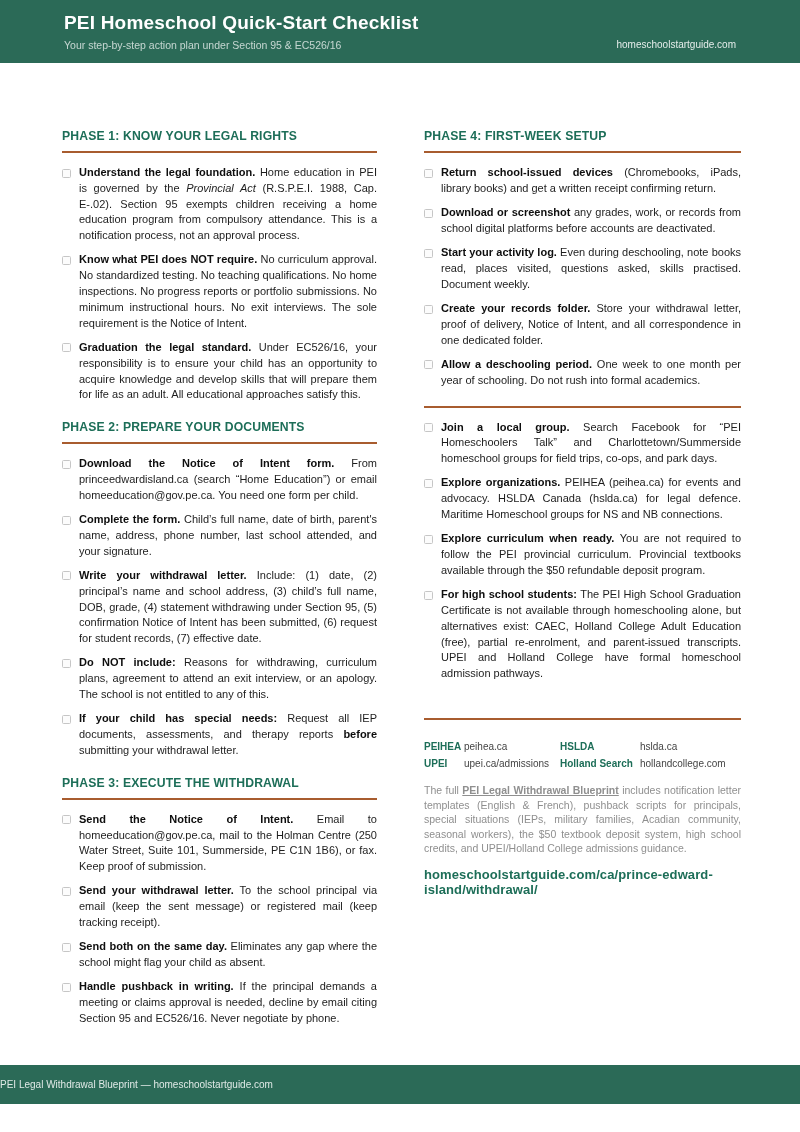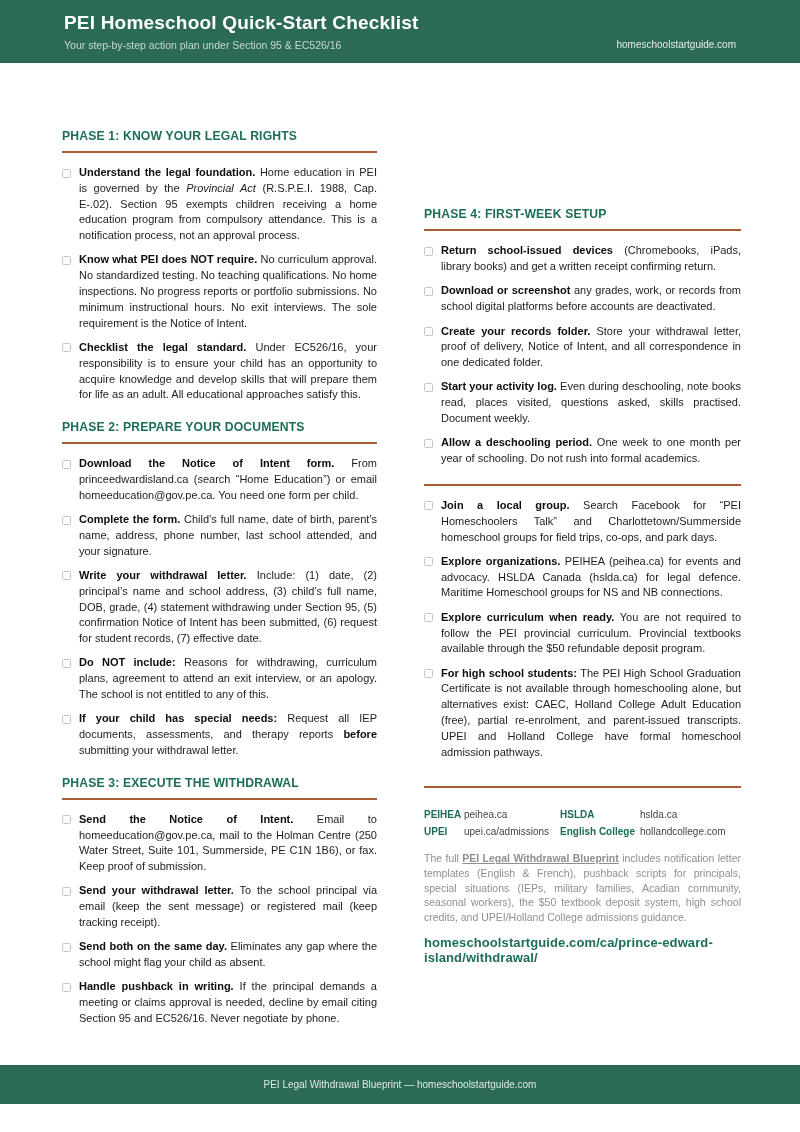--- a/index.html
+++ b/index.html
@@ -14,46 +14,46 @@
   body{font-family:"Liberation Sans","DejaVu Sans",sans-serif;}
   .page{position:relative;width:800px;height:1104px;background:#ffffff;overflow:hidden;}
 
   
   .topbar{background:var(--brand);padding:12px 64px 12px 64px;display:flex;justify-content:space-between;align-items:flex-end;}
   .topbar h1{margin:0 0 5px 0;font-size:19px;line-height:22px;font-weight:700;color:#ffffff;letter-spacing:.2px;}
   .topbar .subtitle{font-size:10.5px;color:rgba(255,255,255,.72);}
   .topbar .site{font-size:10px;color:rgba(255,255,255,.88);padding-bottom:1px;}
 
   
-  .columns{display:flex;gap:47px;padding:66px 60px 0 62px;align-items:center;}
+  .columns{display:flex;gap:47px;padding:66px 60px 0 62px;align-items:flex-start;}
   .col{width:315px;flex:0 0 315px;}
   .col.right{width:317px;flex:0 0 317px;}
 
   
   .phase{margin-bottom:17px;}
   .phase-title{margin:0 0 8px 0;font-size:12.2px;font-weight:700;color:var(--green);letter-spacing:.15px;}
   .phase-rule{height:2px;background:var(--rule);margin:0 0 12px 0;}
   .items{list-style:none;margin:0;padding:0;}
   .item{position:relative;padding-left:17px;margin-bottom:8.5px;font-size:11px;line-height:15.8px;color:var(--body);text-align:justify;}
   .item .lead{color:#0e0e0e;}
   .item .body b{color:#0e0e0e;}
   .checkbox{position:absolute;left:0;top:3.5px;width:9px;height:9px;border:1px solid #c6c6c6;border-radius:1.5px;background:#fcfcfc;display:inline-block;}
 
   
-  .resources{margin-top:26px;}
+  .resources{margin-top:36px;}
   .res-rule{height:2px;background:var(--rule);margin:0 0 20px 0;}
   .links-grid{display:grid;grid-template-columns:40px 96px 80px 1fr;row-gap:4px;font-size:10px;line-height:13px;}
   .link-label{font-weight:700;color:var(--green);}
   .link-value{color:#444444;}
   .blurb{margin-top:13px;font-size:10.5px;line-height:14.6px;color:var(--muted);text-align:justify;}
   .blurb b{color:var(--muted);text-decoration:underline;}
   .cta{margin-top:11px;font-weight:700;font-size:13px;color:var(--green);letter-spacing:.1px;}
 
   
-  .bottombar{position:absolute;left:0;bottom:0;width:100%;height:39px;background:var(--brand);display:flex;align-items:center;justify-content:center;}
+  .bottombar{position:absolute;left:0;bottom:0;width:100%;height:39px;background:var(--brand);display:flex;align-items:center;justify-content:flex-start;}
   .bottombar .footer-text{font-size:10px;color:rgba(255,255,255,.85);}
 </style>
 </head>
 <body>
 
 <div class="page">
 
   <header class="topbar">
     <div>
       <h1>PEI Homeschool Quick-Start Checklist</h1>
@@ -65,21 +65,21 @@
   <main class="columns">
     <section class="col" id="col-left-phases">
   <section class="phase">
     <h2 class="phase-title">PHASE 1: KNOW YOUR LEGAL RIGHTS</h2>
     <div class="phase-rule"></div>
     <ul class="items">
   <li class="item"><span class="checkbox"></span><b class="lead">Understand the legal foundation.</b> <span class="body"><span>Home education in PEI is governed by the </span><i>Provincial Act</i><span> (R.S.P.E.I. 1988, Cap. E-.02). Section 95 exempts children receiving a home education program from compulsory attendance. This is a notification process, not an approval process.</span></span></li>
 
   <li class="item"><span class="checkbox"></span><b class="lead">Know what PEI does NOT require.</b> <span class="body"><span>No curriculum approval. No standardized testing. No teaching qualifications. No home inspections. No progress reports or portfolio submissions. No minimum instructional hours. No exit interviews. The sole requirement is the Notice of Intent.</span></span></li>
 
-  <li class="item"><span class="checkbox"></span><b class="lead">Checklist the legal standard.</b> <span class="body"><span>Under EC526/16, your responsibility is to ensure your child has an opportunity to acquire knowledge and develop skills that will prepare them for life as an adult. All educational approaches satisfy this.</span></span></li>
+  <li class="item"><span class="checkbox"></span><b class="lead">Graduation the legal standard.</b> <span class="body"><span>Under EC526/16, your responsibility is to ensure your child has an opportunity to acquire knowledge and develop skills that will prepare them for life as an adult. All educational approaches satisfy this.</span></span></li>
 </ul>
   </section>
 
   <section class="phase">
     <h2 class="phase-title">PHASE 2: PREPARE YOUR DOCUMENTS</h2>
     <div class="phase-rule"></div>
     <ul class="items">
   <li class="item"><span class="checkbox"></span><b class="lead">Download the Notice of Intent form.</b> <span class="body"><span>From princeedwardisland.ca (search “Home Education”) or email homeeducation@gov.pe.ca. You need one form per child.</span></span></li>
 
   <li class="item"><span class="checkbox"></span><b class="lead">Complete the form.</b> <span class="body"><span>Child’s full name, date of birth, parent's name, address, phone number, last school attended, and your signature.</span></span></li>
@@ -109,23 +109,23 @@
     <section class="col right">
       <div id="col-right-phases">
   <section class="phase">
     <h2 class="phase-title">PHASE 4: FIRST-WEEK SETUP</h2>
     <div class="phase-rule"></div>
     <ul class="items">
   <li class="item"><span class="checkbox"></span><b class="lead">Return school-issued devices</b> <span class="body"><span>(Chromebooks, iPads, library books) and get a written receipt confirming return.</span></span></li>
 
   <li class="item"><span class="checkbox"></span><b class="lead">Download or screenshot</b> <span class="body"><span>any grades, work, or records from school digital platforms before accounts are deactivated.</span></span></li>
 
+  <li class="item"><span class="checkbox"></span><b class="lead">Start your activity log.</b> <span class="body"><span>Even during deschooling, note books read, places visited, questions asked, skills practised. Document weekly.</span></span></li>
+
   <li class="item"><span class="checkbox"></span><b class="lead">Create your records folder.</b> <span class="body"><span>Store your withdrawal letter, proof of delivery, Notice of Intent, and all correspondence in one dedicated folder.</span></span></li>
-
-  <li class="item"><span class="checkbox"></span><b class="lead">Start your activity log.</b> <span class="body"><span>Even during deschooling, note books read, places visited, questions asked, skills practised. Document weekly.</span></span></li>
 
   <li class="item"><span class="checkbox"></span><b class="lead">Allow a deschooling period.</b> <span class="body"><span>One week to one month per year of schooling. Do not rush into formal academics.</span></span></li>
 </ul>
   </section>
 
   <section class="phase">
     <div class="phase-rule"></div>
     <ul class="items">
   <li class="item"><span class="checkbox"></span><b class="lead">Join a local group.</b> <span class="body"><span>Search Facebook for “PEI Homeschoolers Talk” and Charlottetown/Summerside homeschool groups for field trips, co-ops, and park days.</span></span></li>
 
@@ -139,21 +139,21 @@
 </div>
       <div class="resources">
         <div class="res-rule"></div>
         <div class="links-grid" id="links-grid">
             <span class="link-label">PEIHEA</span>
             <span class="link-value">peihea.ca</span>
             <span class="link-label">HSLDA</span>
             <span class="link-value">hslda.ca</span>
             <span class="link-label">UPEI</span>
             <span class="link-value">upei.ca/admissions</span>
-            <span class="link-label">English College</span>
+            <span class="link-label">Holland Search</span>
             <span class="link-value">hollandcollege.com</span>
           </div>
         <p class="blurb"><span>The full </span><b>PEI Legal Withdrawal Blueprint</b><span> includes notification letter templates (English &amp; French), pushback scripts for principals, special situations (IEPs, military families, Acadian community, seasonal workers), the $50 textbook deposit system, high school credits, and UPEI/Holland College admissions guidance.</span></p>
         <div class="cta">homeschoolstartguide.com/ca/prince-edward-island/withdrawal/</div>
       </div>
     </section>
   </main>
 
   <footer class="bottombar">
     <span class="footer-text">PEI Legal Withdrawal Blueprint — homeschoolstartguide.com</span>

